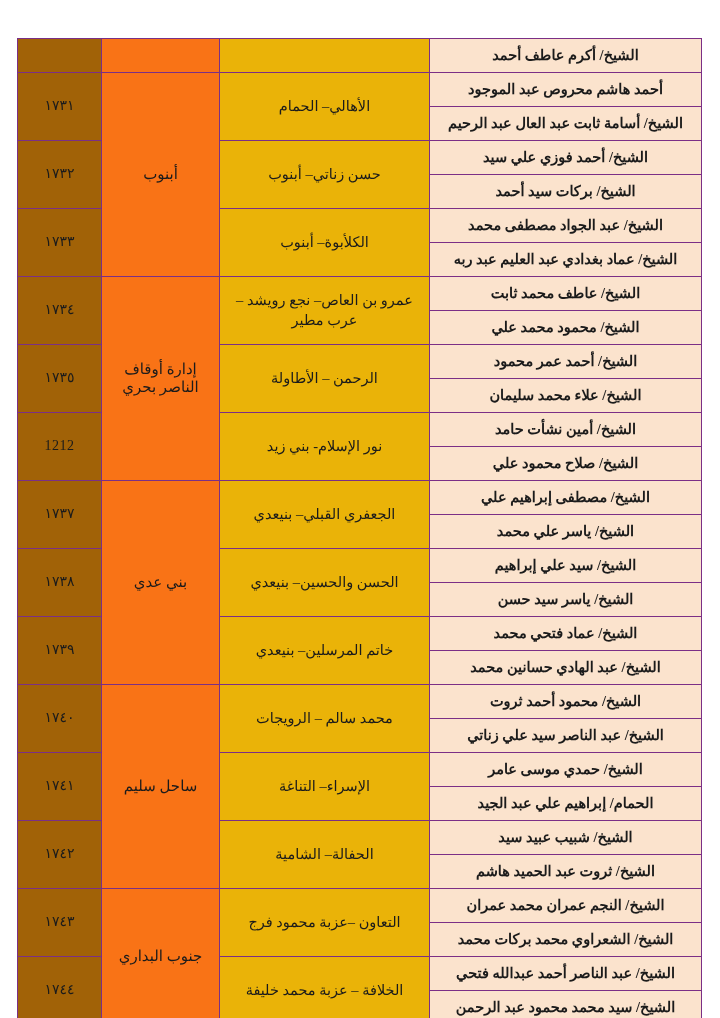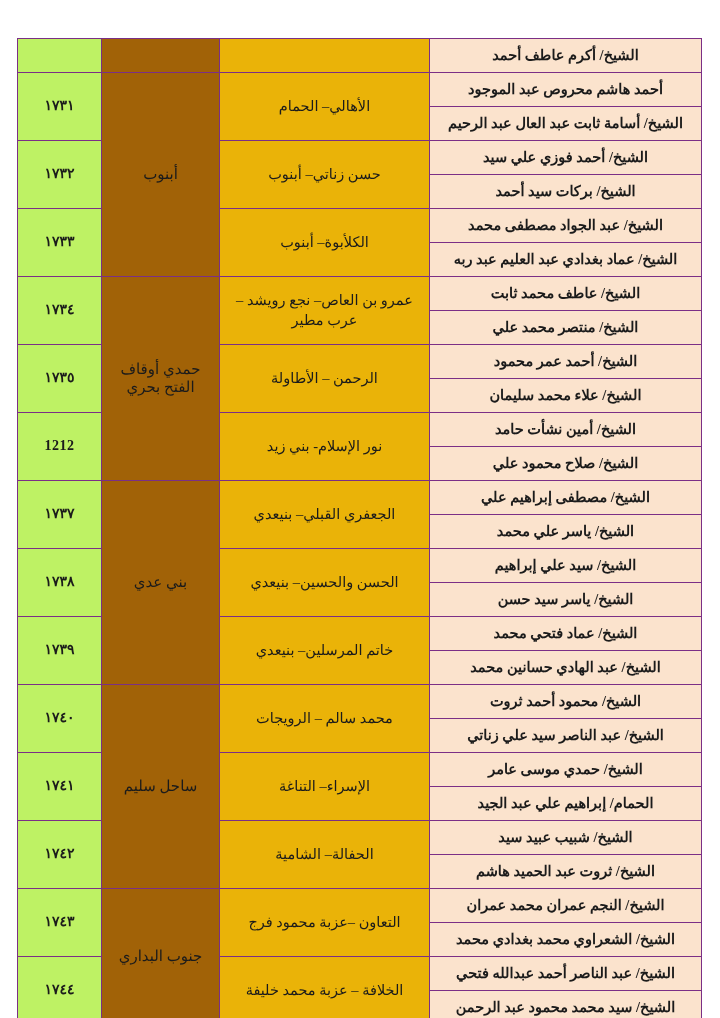--- a/index.html
+++ b/index.html
@@ -45,28 +45,28 @@
     height: 31px;
     white-space: nowrap;
     overflow: hidden;
   }
   td.mosque {
     background: #eab308;
     font-size: 14.5px;
     font-weight: 400;
   }
   td.admin {
-    background: #a16207;
+    background: #f97316;
     font-size: 15px;
     font-weight: 400;
   }
   td.num {
-    background: #bef264;
+    background: #a16207;
     font-size: 14px;
-    font-weight: 700;
+    font-weight: 400;
     letter-spacing: 0.5px;
   }
   td.mosque .two-line {
     display: block;
     line-height: 1.35;
   }
 </style>
 </head>
 <body>
 
@@ -109,25 +109,25 @@
         </tr>
         <tr>
           <td class="name">الشيخ/ عماد بغدادي عبد العليم عبد ربه</td>
         </tr>
         <tr>
           <td class="name">الشيخ/ عاطف محمد ثابت</td>
           <td class="mosque" rowspan="2">
             <span class="two-line">عمرو بن العاص– نجع رويشد –</span>
             <span class="two-line">عرب مطير</span>
           </td>
-          <td class="admin" rowspan="6">حمدي أوقاف الفتح بحري</td>
+          <td class="admin" rowspan="6">إدارة أوقاف الناصر بحري</td>
           <td class="num" rowspan="2">١٧٣٤</td>
         </tr>
         <tr>
-          <td class="name">الشيخ/ منتصر محمد علي</td>
+          <td class="name">الشيخ/ محمود محمد علي</td>
         </tr>
         <tr>
           <td class="name">الشيخ/ أحمد عمر محمود</td>
           <td class="mosque" rowspan="2">الرحمن – الأطاولة</td>
           <td class="num" rowspan="2">١٧٣٥</td>
         </tr>
         <tr>
           <td class="name">الشيخ/ علاء محمد سليمان</td>
         </tr>
         <tr>
@@ -188,21 +188,21 @@
         <tr>
           <td class="name">الشيخ/ ثروت عبد الحميد هاشم</td>
         </tr>
         <tr>
           <td class="name">الشيخ/ النجم عمران محمد عمران</td>
           <td class="mosque" rowspan="2">التعاون –عزبة محمود فرج</td>
           <td class="admin" rowspan="4">جنوب البداري</td>
           <td class="num" rowspan="2">١٧٤٣</td>
         </tr>
         <tr>
-          <td class="name">الشيخ/ الشعراوي محمد بغدادي محمد</td>
+          <td class="name">الشيخ/ الشعراوي محمد بركات محمد</td>
         </tr>
         <tr>
           <td class="name">الشيخ/ عبد الناصر أحمد عبدالله فتحي</td>
           <td class="mosque" rowspan="2">الخلافة – عزبة محمد خليفة</td>
           <td class="num" rowspan="2">١٧٤٤</td>
         </tr>
         <tr>
           <td class="name">الشيخ/ سيد محمد محمود عبد الرحمن</td>
         </tr>
       </tbody>

